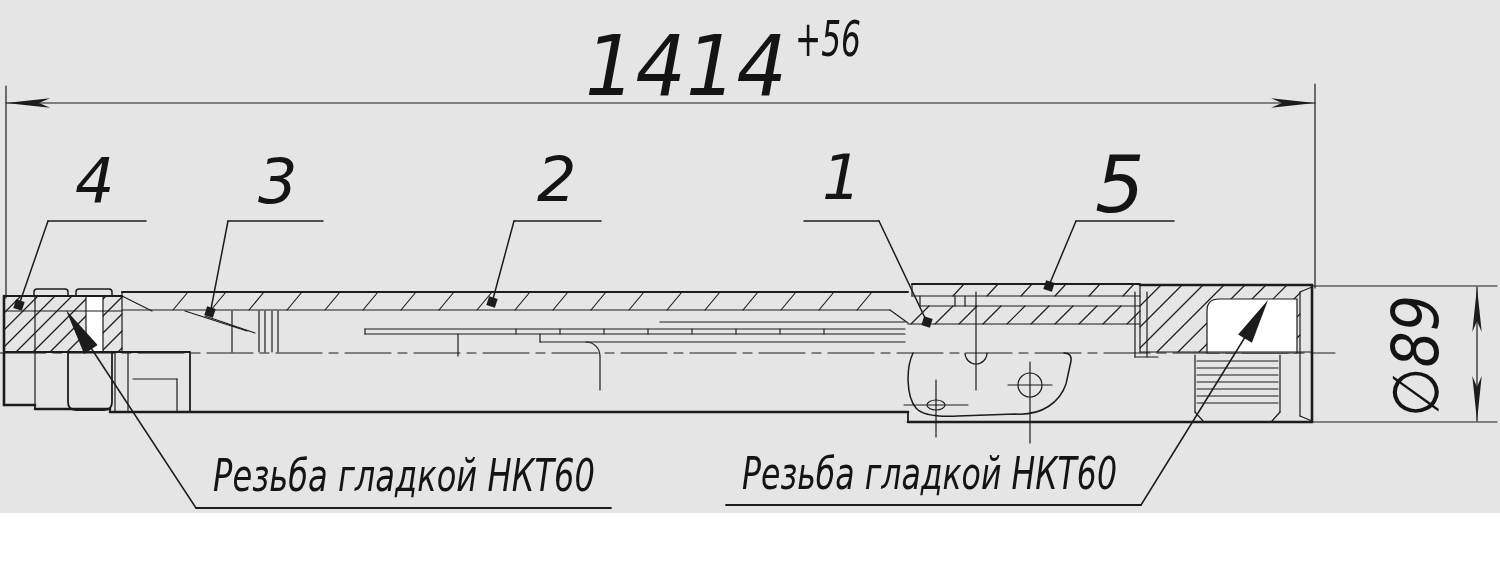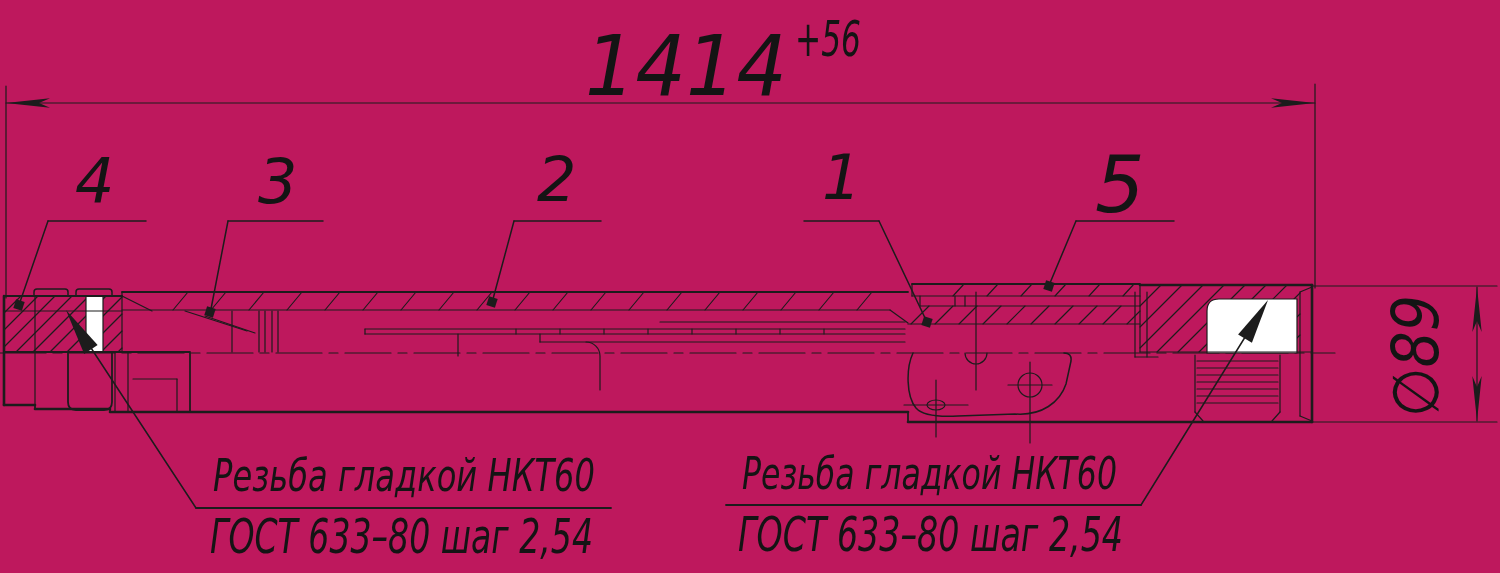--- a/index.html
+++ b/index.html
@@ -1,16 +1,16 @@
 <!DOCTYPE html>
 <html><head>
 <meta charset="utf-8">
 <style>
   html,body{margin:0;padding:0;background:#ffffff;}
-  .stage{position:relative;width:1500px;height:573px;background:#be185d;overflow:hidden;}
+  .stage{position:relative;width:1500px;height:513px;background:#e5e5e5;overflow:hidden;}
   svg{display:block;}
   svg line, svg path, svg rect, svg circle, svg ellipse, svg polyline{stroke:#1c1c1c;fill:none;stroke-linecap:round;}
   .w1{stroke-width:1.2;}
   .w15{stroke-width:1.5;}
   .w2{stroke-width:1.8;}
   .w3{stroke-width:2.6;}
   .fillb{fill:#1c1c1c;stroke:none;}
   .whitefill{fill:#ffffff;stroke:none;}
   .slot{fill:#ffffff;stroke:#1c1c1c;stroke-width:1.2;}
   .hatch line{stroke:#1c1c1c;stroke-width:1.15;}

